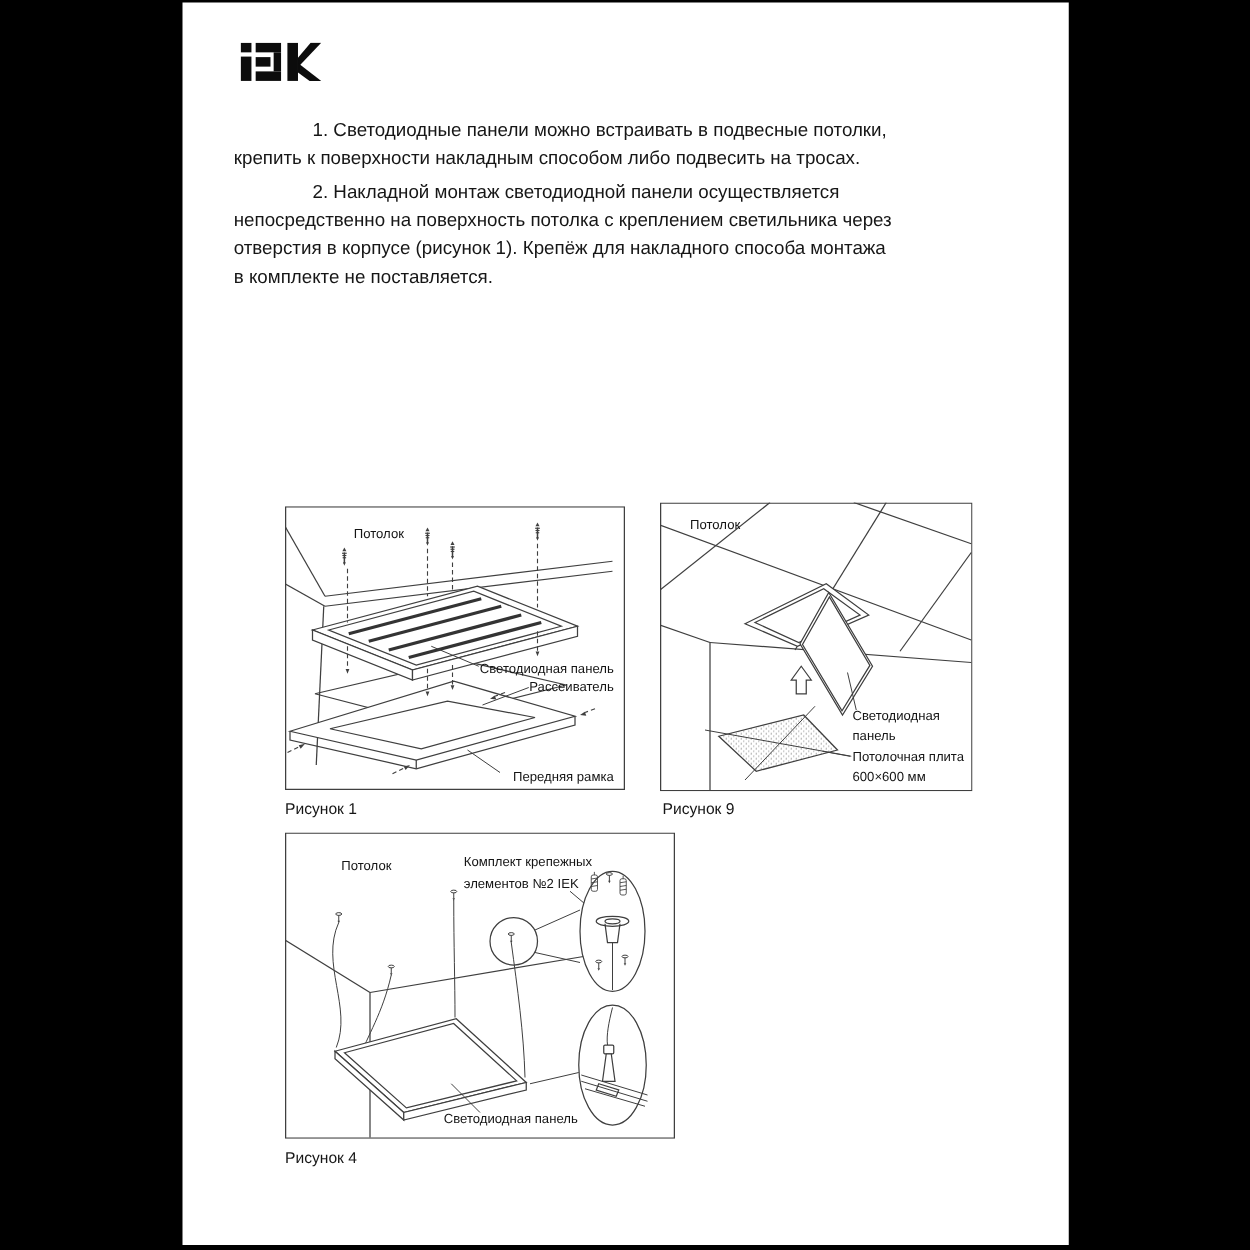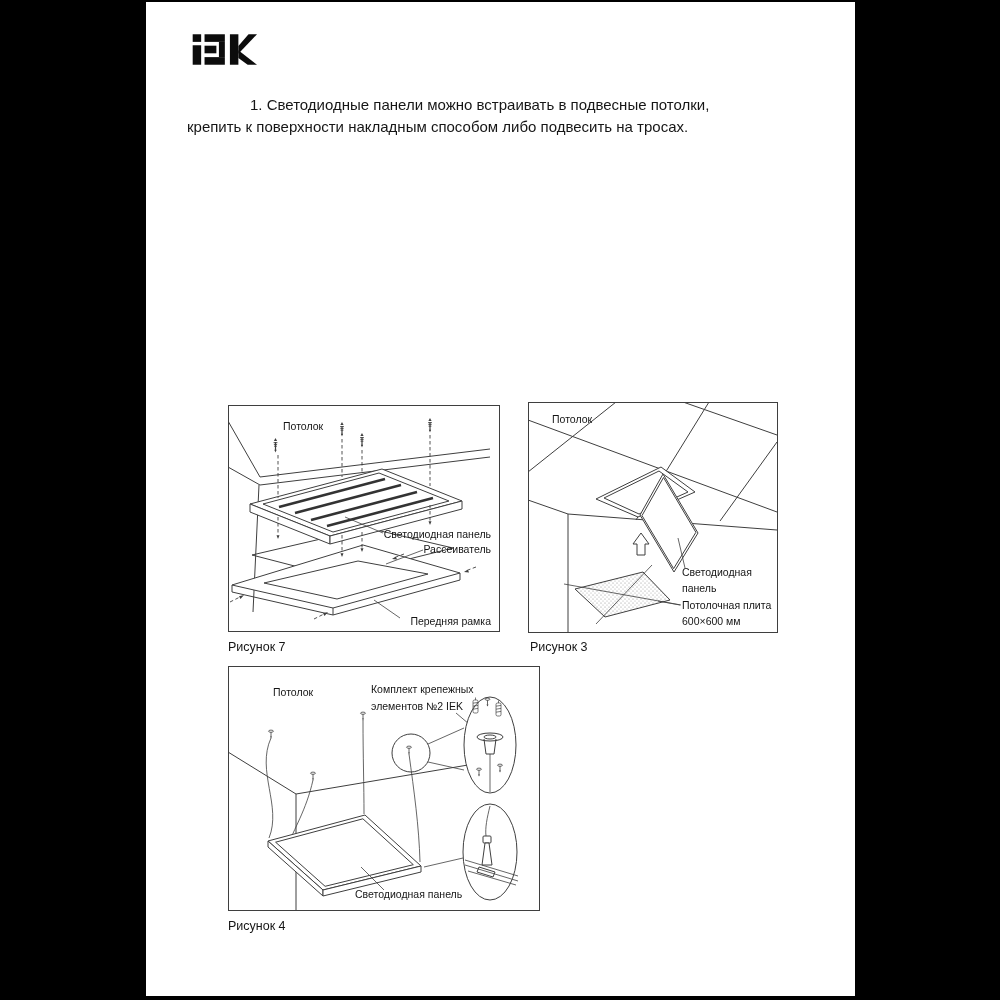--- a/index.html
+++ b/index.html
@@ -66,20 +66,24 @@
         <rect x="33" y="9" width="7" height="18"></rect>
         <rect x="46" y="0" width="10" height="36"></rect>
         <polygon points="56,14 68,0 78,0 56,23"></polygon>
         <polygon points="56,19 78,36 67,36 56,28"></polygon>
       </g>
     </svg>
 
     <div class="text-block">
       <p>1. Светодиодные панели можно встраивать в подвесные потолки,
 крепить к поверхности накладным способом либо подвесить на тросах.</p>
+      <p>2. Накладной монтаж светодиодной панели осуществляется
+непосредственно на поверхность потолка с креплением светильника через
+отверстия в корпусе (рисунок 1). Крепёж для накладного способа монтажа
+в комплекте не поставляется.</p>
     </div>
 
     <svg class="fig" style="left:82px;top:403px" width="272" height="227" viewBox="0 0 272 227">
       <rect class="ln" x="0.5" y="0.5" width="271" height="226"></rect>
       <g class="ln">
         <path d="M0,16 L32,72"></path>
           <path d="M0,62 L32,80"></path>
         <path d="M32,72 L262,44"></path>
           <path d="M32,80 L262,52"></path>
         <path d="M31,80 L25,207"></path>
@@ -138,21 +142,21 @@
       <g class="lnt">
         <path d="M155,128 L117,112"></path>
         <path d="M195,145 L158,159"></path>
         <path d="M172,213 L146,195"></path>
       </g>
       <text class="flbl" x="55" y="25">Потолок</text>
       <text class="flbl" x="263" y="133" text-anchor="end">Светодиодная панель</text>
       <text class="flbl" x="263" y="148" text-anchor="end">Рассеиватель</text>
       <text class="flbl" x="263" y="220" text-anchor="end">Передняя рамка</text>
     </svg>
-    <div class="caption" style="left:82px;top:638px">Рисунок 7</div>
+    <div class="caption" style="left:82px;top:638px">Рисунок 1</div>
 
     <svg class="fig" style="left:382px;top:400px" width="250" height="231" viewBox="0 0 250 231">
       <rect class="ln" x="0.5" y="0.5" width="249" height="230"></rect>
       <g class="ln" stroke-width=".9">
         <path d="M155,0 L249,33"></path>
         <path d="M0,18 L249,110"></path>
         <path d="M88,0 L0,70"></path>
         <path d="M181,0 L108,118"></path>
         <path d="M249,40 L192,119"></path>
         <path d="M0,98 L40,112"></path>
@@ -178,21 +182,21 @@
       <g class="lnt">
         <path d="M157,166 L150,136"></path>
         <path d="M152,203 L130,199"></path>
       </g>
       <text class="flbl" x="24" y="21">Потолок</text>
       <text class="flbl" x="154" y="174">Светодиодная</text>
       <text class="flbl" x="154" y="190">панель</text>
       <text class="flbl" x="154" y="207">Потолочная плита</text>
       <text class="flbl" x="154" y="223">600×600 мм</text>
     </svg>
-    <div class="caption" style="left:384px;top:638px">Рисунок 3</div>
+    <div class="caption" style="left:384px;top:638px">Рисунок 9</div>
 
     <svg class="fig" style="left:82px;top:664px" width="312" height="245" viewBox="0 0 312 245">
       <rect class="ln" x="0.5" y="0.5" width="311" height="244"></rect>
       <g class="ln">
         <path d="M0,86 L68,128"></path>
           <path d="M68,128 L68,244"></path>
           <path d="M68,128 L240,99"></path>
       </g>
       <g>
         <use href="#scr2" x="40.5" y="64"></use>

